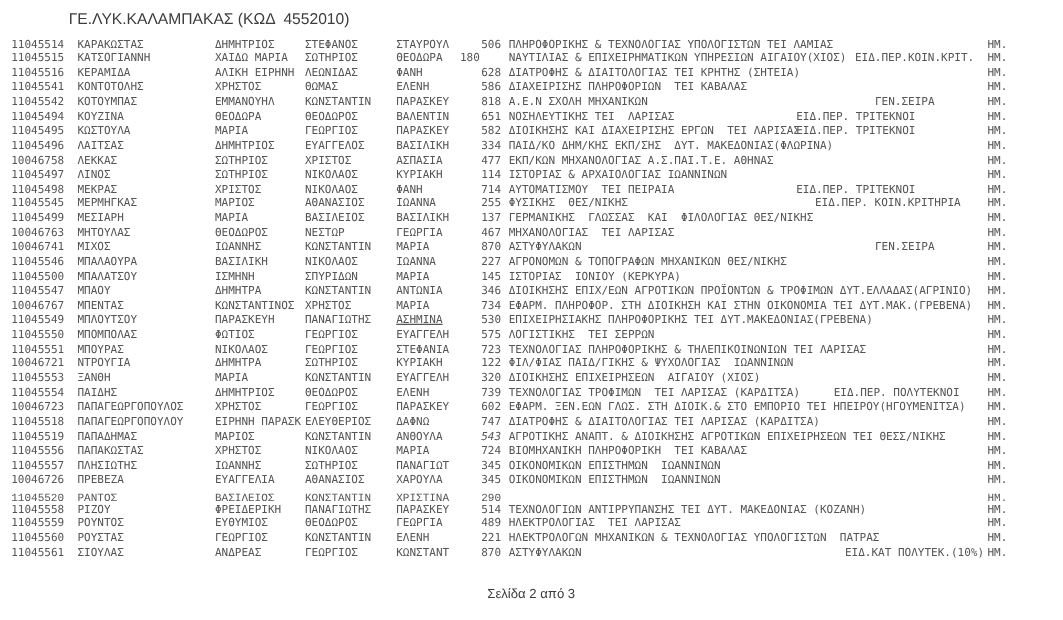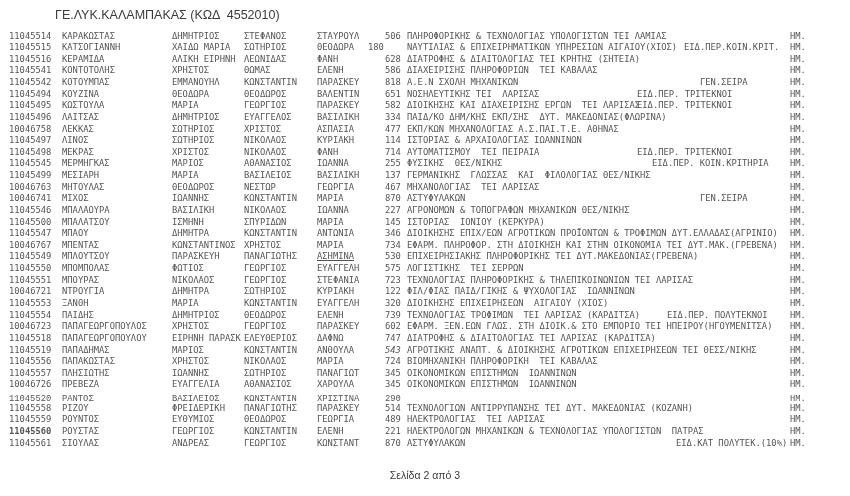--- a/index.html
+++ b/index.html
@@ -377,21 +377,21 @@
       <span class="cell" style="left: 9px;">11045559</span>
       <span class="cell" style="left: 62px;">ΡΟΥΝΤΟΣ</span>
       <span class="cell" style="left: 172px;">ΕΥΘΥΜΙΟΣ</span>
       <span class="cell" style="left: 244px;">ΘΕΟΔΩΡΟΣ</span>
       <span class="cell" style="left: 317px;">ΓΕΩΡΓΙΑ</span>
       <span class="cell" style="left: 385px;">489</span>
       <span class="cell" style="left: 407px;">ΗΛΕΚΤΡΟΛΟΓΙΑΣ  ΤΕΙ ΛΑΡΙΣΑΣ</span>
       <span class="cell" style="left: 790px;">ΗΜ.</span>
     </div>
     <div class="row" style="top: 425.92px;">
-      <span class="cell" style="left: 9px; font-weight: bold;">11045560</span>
+      <span class="cell" style="left: 9px;">11045560</span>
       <span class="cell" style="left: 62px;">ΡΟΥΣΤΑΣ</span>
       <span class="cell" style="left: 172px;">ΓΕΩΡΓΙΟΣ</span>
       <span class="cell" style="left: 244px;">ΚΩΝΣΤΑΝΤΙΝ</span>
       <span class="cell" style="left: 317px;">ΕΛΕΝΗ</span>
       <span class="cell" style="left: 385px;">221</span>
       <span class="cell" style="left: 407px;">ΗΛΕΚΤΡΟΛΟΓΩΝ ΜΗΧΑΝΙΚΩΝ &amp; ΤΕΧΝΟΛΟΓΙΑΣ ΥΠΟΛΟΓΙΣΤΩΝ  ΠΑΤΡΑΣ</span>
       <span class="cell" style="left: 790px;">ΗΜ.</span>
     </div>
     <div class="row" style="top: 437.55px;">
       <span class="cell" style="left: 9px;">11045561</span>

